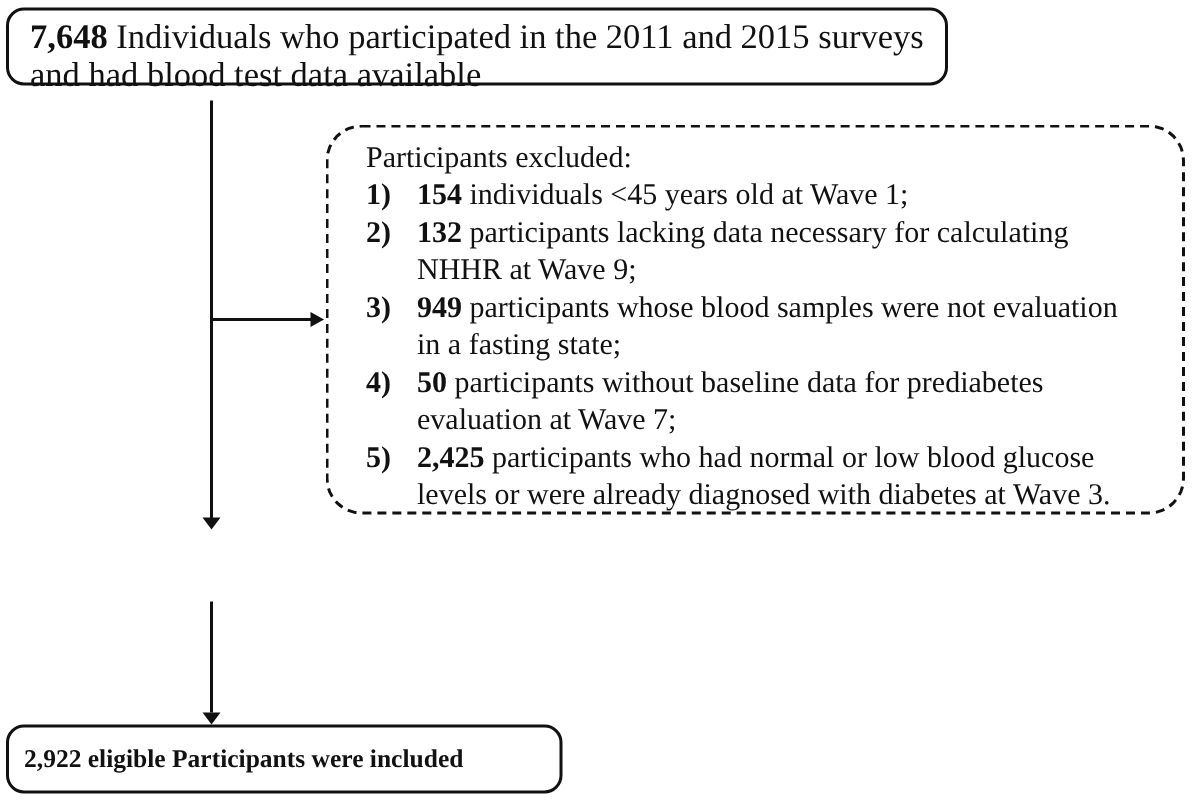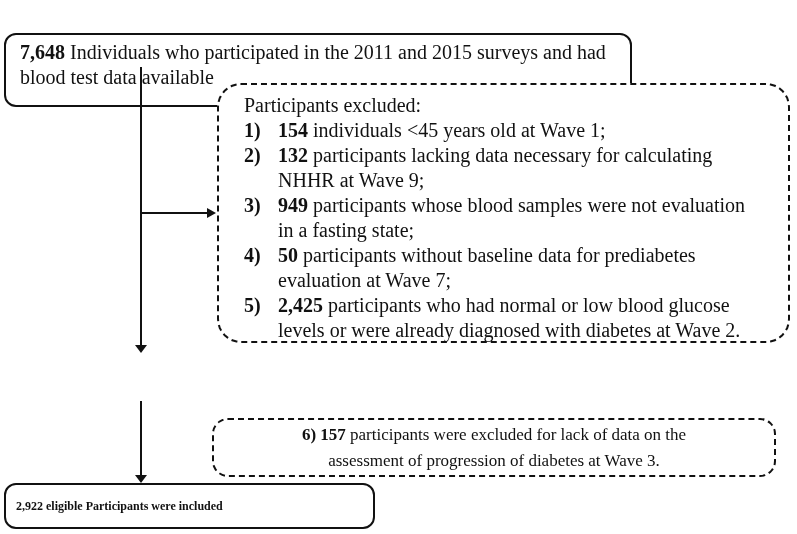--- a/index.html
+++ b/index.html
@@ -21,24 +21,24 @@
     box-sizing: border-box;
     border: 2px solid #111111;
     background: #ffffff;
   }
   .dashed {
     border: 2px dashed #111111;
   }
   b { font-weight: bold; }
 
   #top-box {
-    left: 4px; top: 5px; width: 628px; height: 74px;
+    left: 4px; top: 5px; width: 628px; height: 52px;
     border-radius: 12px;
     padding: 5px 14px;
-    font-size: 20px; line-height: 25px; margin-top: 28px;
+    font-size: 23px; line-height: 25px;
   }
   #exclusion-box-1 {
     left: 217px; top: 83px; width: 573px; height: 260px;
     border-radius: 24px;
     padding: 8px 10px 8px 25px;
     font-size: 20px; line-height: 25px;
   }
   .ex-item { display: flex; }
   .ex-item .marker {
     flex: 0 0 34px;
@@ -62,21 +62,21 @@
     padding-top: 2px;
     font-size: 17px; line-height: 26px;
   }
   #exclusion-box-2 .itext { white-space: pre-line; }
   #bottom-box {
     left: 4px; top: 483px; width: 371px; height: 46px;
     border-width: 2.5px;
     border-radius: 12px;
     display: flex; align-items: center;
     padding: 0 10px;
-    font-size: 12px; font-weight: bold;
+    font-size: 17px; font-weight: bold;
   }
 
   .vline {
     position: absolute;
     width: 2px;
     background: #111111;
   }
   .hline {
     position: absolute;
     height: 2px;
@@ -134,30 +134,26 @@
 in a fasting state;</span></span>
     </div>
     <div class="ex-item">
       <span class="marker">4)</span>
       <span class="itext"><b>50</b><span> participants without baseline data for prediabetes
 evaluation at Wave 7;</span></span>
     </div>
     <div class="ex-item">
       <span class="marker">5)</span>
       <span class="itext"><b>2,425</b><span> participants who had normal or low blood glucose
-levels or were already diagnosed with diabetes at Wave 2.</span></span>
+levels or were already diagnosed with diabetes at Wave 3.</span></span>
     </div>
   </div>
 
 
   <div class="vline" id="vline-2"></div>
   <div class="arrow-down" id="arrowhead-2"></div>
 
-  <div class="box dashed" id="exclusion-box-2">
-    <b>6) 157</b><span class="itext"> participants were excluded for lack of data on the
-assessment of progression of diabetes at Wave 3.</span>
-  </div>
 
   <div class="box" id="bottom-box">
     <span>2,922 eligible Participants were included</span>
   </div>
 
 </div>
 
 </body></html>

